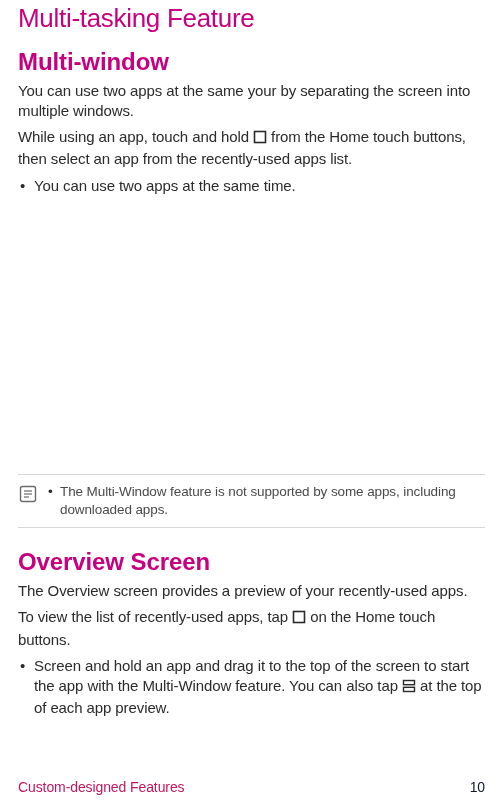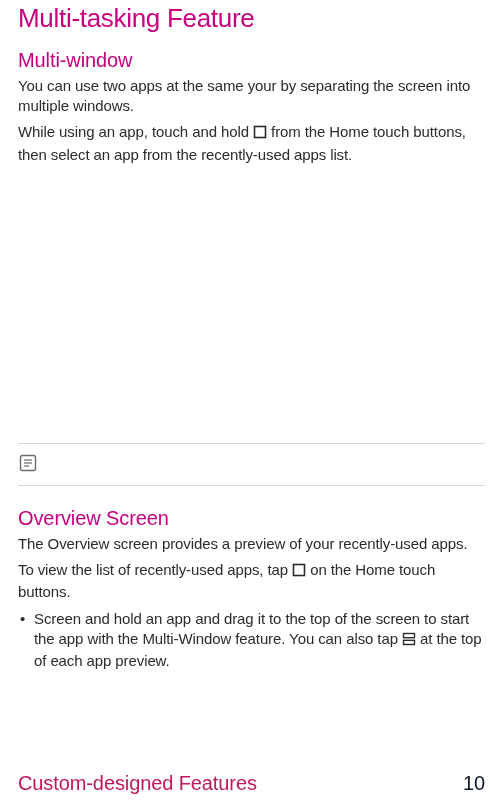--- a/index.html
+++ b/index.html
@@ -16,22 +16,22 @@
   .h1 {
     color: #c6007e;
     font-size: 26px;
     font-weight: 400;
     margin-bottom: 14px;
     line-height: 1.15;
     letter-spacing: -0.3px;
   }
   .h2 {
     color: #c6007e;
-    font-size: 20px;
-    font-weight: 400;
+    font-size: 24px;
+    font-weight: 700;
     margin-bottom: 4px;
     line-height: 1.2;
   }
   .para {
     font-size: 15px;
     line-height: 1.35;
     margin-bottom: 6px;
     color: #2b2b2b;
   }
   .bullets { margin-top: 2px; }
@@ -75,51 +75,55 @@
     margin-bottom: 0;
   }
   .note-content .bullet::before { left: 0; }
   .footer {
     position: absolute;
     bottom: 14px;
     left: 18px;
     right: 16px;
     display: flex;
     justify-content: space-between;
-    font-size: 20px;
+    font-size: 14px;
     color: #c0175f;
   }
   .footer-right { color: #0f172a; }
 </style>
 </head>
 <body>
 
 <h1 class="h1">Multi-tasking Feature</h1>
 
 <h2 class="h2">Multi-window</h2>
 
 <p class="para">You can use two apps at the same your by separating the screen into multiple windows.</p>
 
 <p class="para">
   <span>While using an app, touch and hold </span><span class="icon-inline"><svg width="14" height="14" viewBox="0 0 14 14">
         <rect x="1.5" y="1.5" width="11" height="11" fill="none" stroke="#2b2b2b" stroke-width="1.6"></rect>
       </svg></span><span> from the Home touch buttons, then select an app from the recently-used apps list.</span>
 </p>
 
 <div class="bullets">
+  <div class="bullet">You can use two apps at the same time.</div>
 </div>
 
 <div class="note-box">
   <div class="note-icon">
     <svg width="20" height="20" viewBox="0 0 20 20">
       <rect x="2.5" y="2.5" width="15" height="15" rx="2" fill="none" stroke="#6b6b6b" stroke-width="1.4"></rect>
       <line x1="6" y1="7" x2="14" y2="7" stroke="#6b6b6b" stroke-width="1.2"></line>
       <line x1="6" y1="10" x2="14" y2="10" stroke="#6b6b6b" stroke-width="1.2"></line>
       <line x1="6" y1="13" x2="11" y2="13" stroke="#6b6b6b" stroke-width="1.2"></line>
     </svg>
+  </div>
+  <div class="note-content">
+    <div class="bullet">The Multi-Window feature is not supported by some apps, including downloaded apps.</div>
   </div>
 </div>
 
 <h2 class="h2">Overview Screen</h2>
 
 <p class="para">The Overview screen provides a preview of your recently-used apps.</p>
 
 <p class="para">
   <span>To view the list of recently-used apps, tap </span><span class="icon-inline"><svg width="14" height="14" viewBox="0 0 14 14">
         <rect x="1.5" y="1.5" width="11" height="11" fill="none" stroke="#2b2b2b" stroke-width="1.6"></rect>

